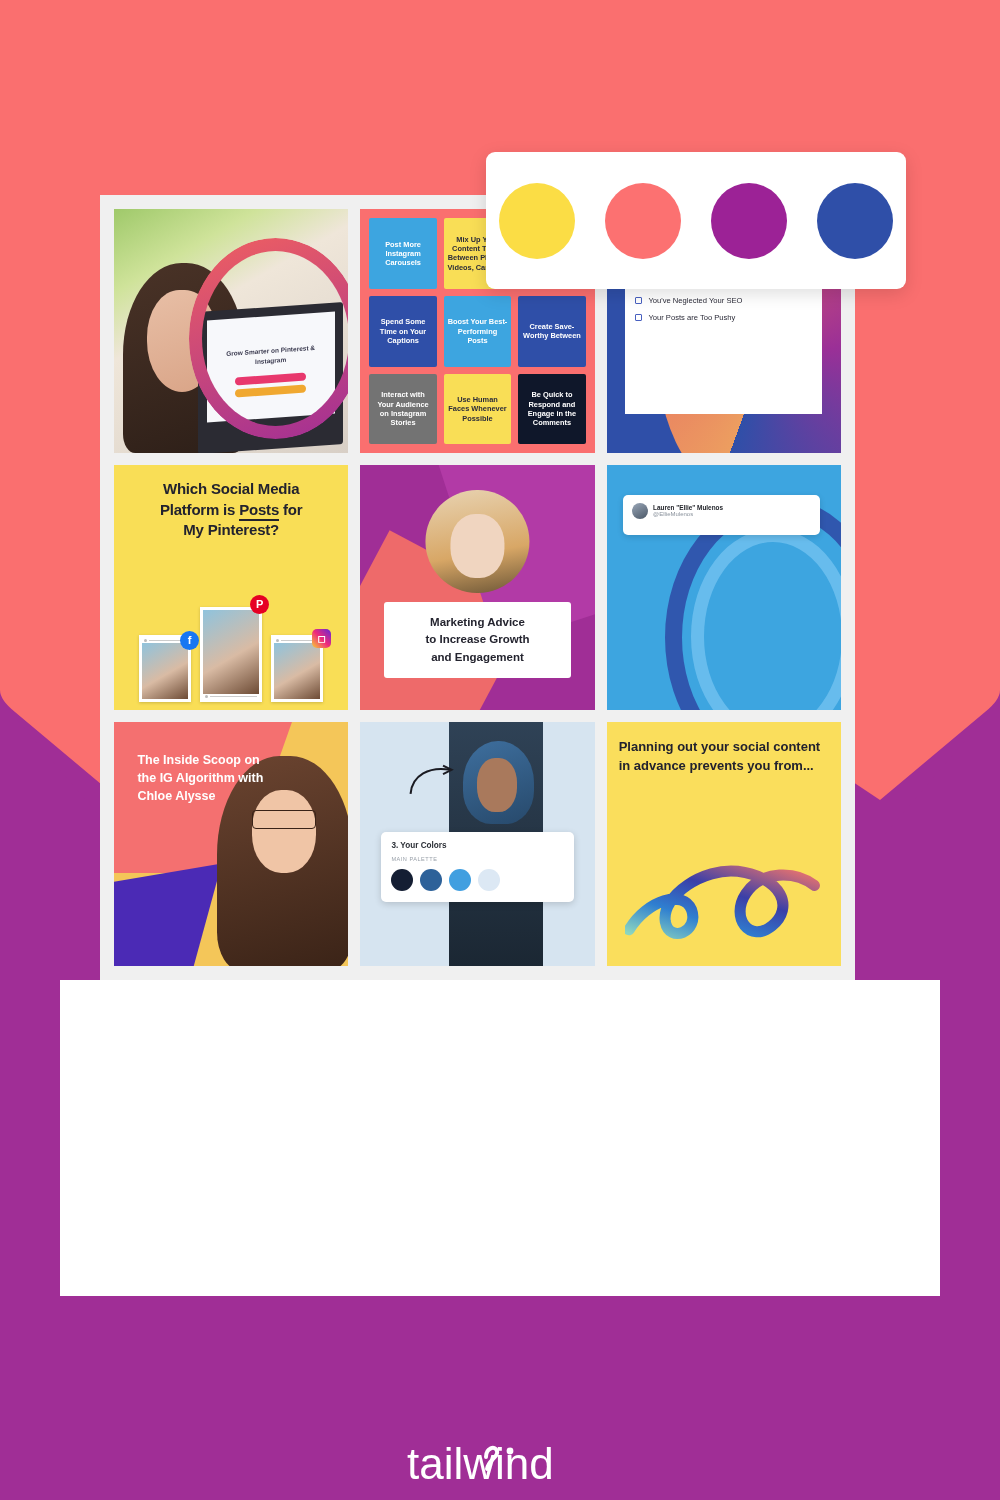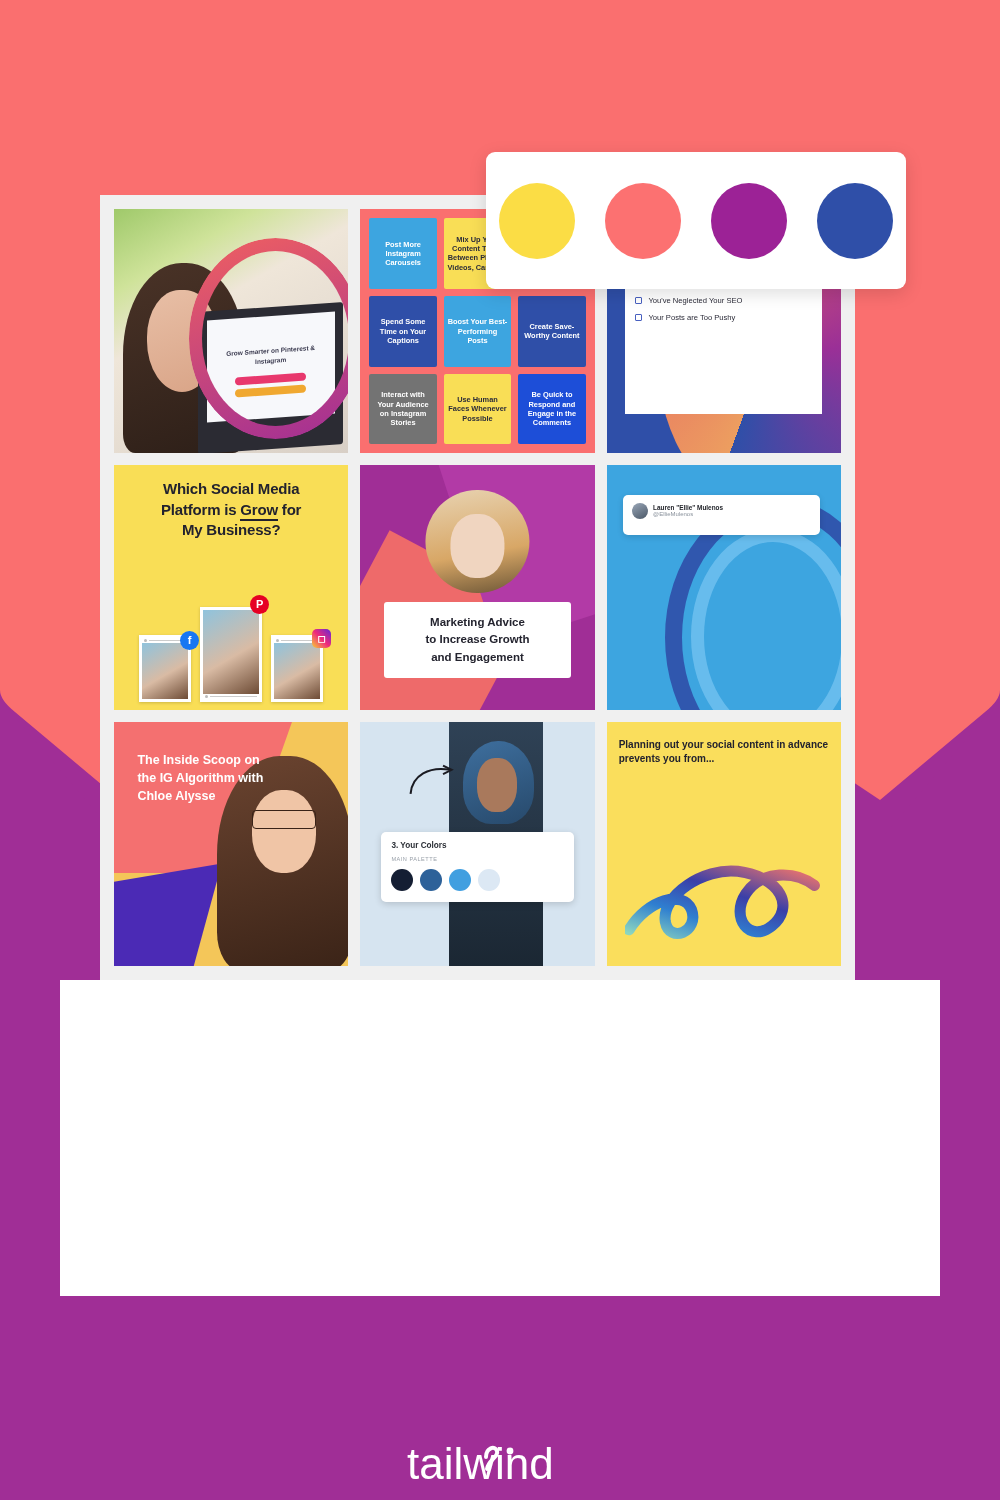--- a/index.html
+++ b/index.html
@@ -151,21 +151,21 @@
   .cl-card { position:absolute; left:9%; right:9%; top:45%;
     background:#fff; border-radius:5px; padding:9px 10px 11px;
     box-shadow:0 2px 7px rgba(0,0,0,.16); }
   .cl-title { font-size:8.2px; font-weight:700; color:#2b2f36; margin-bottom:6px; }
   .cl-sub { font-size:5.6px; color:#9aa1aa; letter-spacing:.5px; margin-bottom:7px; }
   .cl-sw { display:flex; gap:7px; }
   .cl-sw span { width:22px; height:22px; border-radius:50%; display:block; }
 
   
   .t-plan { background:#FADE5C; position:relative; padding:16px 12px; }
-  .plan-txt { font-size:10px; font-weight:700; color:#22222e; line-height:1.45; }
+  .plan-txt { font-size:13px; font-weight:700; color:#22222e; line-height:1.45; }
   .plan-loop { position:absolute; left:8%; bottom:4%; width:86%; height:52%; }
 
   
   .palette-card {
     position: absolute; left: 486px; top: 152px;
     width: 420px; height: 137px;
     background: #fff; border-radius: 9px;
     box-shadow: 0 5px 18px rgba(0,0,0,.13);
     display: flex; align-items: center; justify-content: center; gap: 30px;
   }
@@ -222,29 +222,29 @@
     <div class="wg-cell" style="background:#2F4FA8;color:#fff">
         <span></span>
       </div>
     <div class="wg-cell" style="background:#2F4FA8;color:#fff">
         <span>Spend Some Time on Your Captions</span>
       </div>
     <div class="wg-cell" style="background:#3DA5E0;color:#fff">
         <span>Boost Your Best-Performing Posts</span>
       </div>
     <div class="wg-cell" style="background:#2F4FA8;color:#fff">
-        <span>Create Save-Worthy Content</span>
+        <span>Create Save-Worthy Between</span>
       </div>
     <div class="wg-cell" style="background:#737373;color:#fff">
         <span>Interact with Your Audience on Instagram Stories</span>
       </div>
     <div class="wg-cell" style="background:#F9DE56;color:#2B2C3A">
         <span>Use Human Faces Whenever Possible</span>
       </div>
-    <div class="wg-cell" style="background:#1d4ed8;color:#fff">
+    <div class="wg-cell" style="background:#0f172a;color:#fff">
         <span>Be Quick to Respond and Engage in the Comments</span>
       </div>
   </div>
 
   <div class="tile t-check">
     <div class="chk-swoop"></div>
     <div class="chk-card">
       <div class="chk-row">
           <span class="chk-box"></span>
           <span class="chk-txt">You Don't Have a Content Calendar</span>
@@ -264,22 +264,22 @@
       <div class="chk-row">
           <span class="chk-box"></span>
           <span class="chk-txt">Your Posts are Too Pushy</span>
         </div>
     </div>
   </div>
 
   <div class="tile t-which">
     <div class="which-h">
       <div>Which Social Media</div>
-      <div><span>Platform is </span><span class="which-u">Grow</span><span> for</span></div>
-      <div>My Business?</div>
+      <div><span>Platform is </span><span class="which-u">Posts</span><span> for</span></div>
+      <div>My Pinterest?</div>
     </div>
     <div class="which-cards">
       <div class="mini a">
         <div class="bar">
             <span class="dot"></span>
             <span class="ln"></span>
           </div>
         <div class="img"></div>
         <div class="social s-fb">f</div>
       </div>

